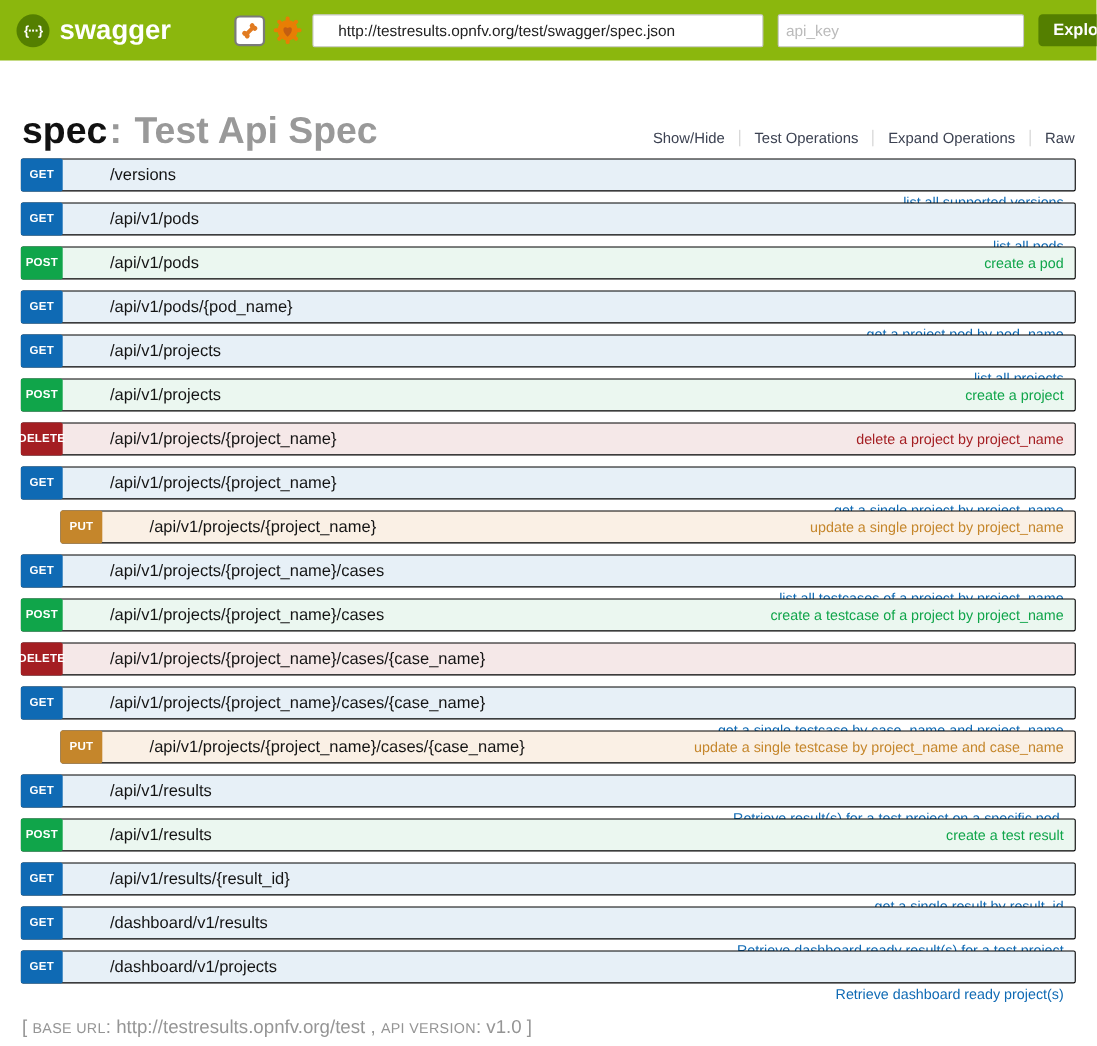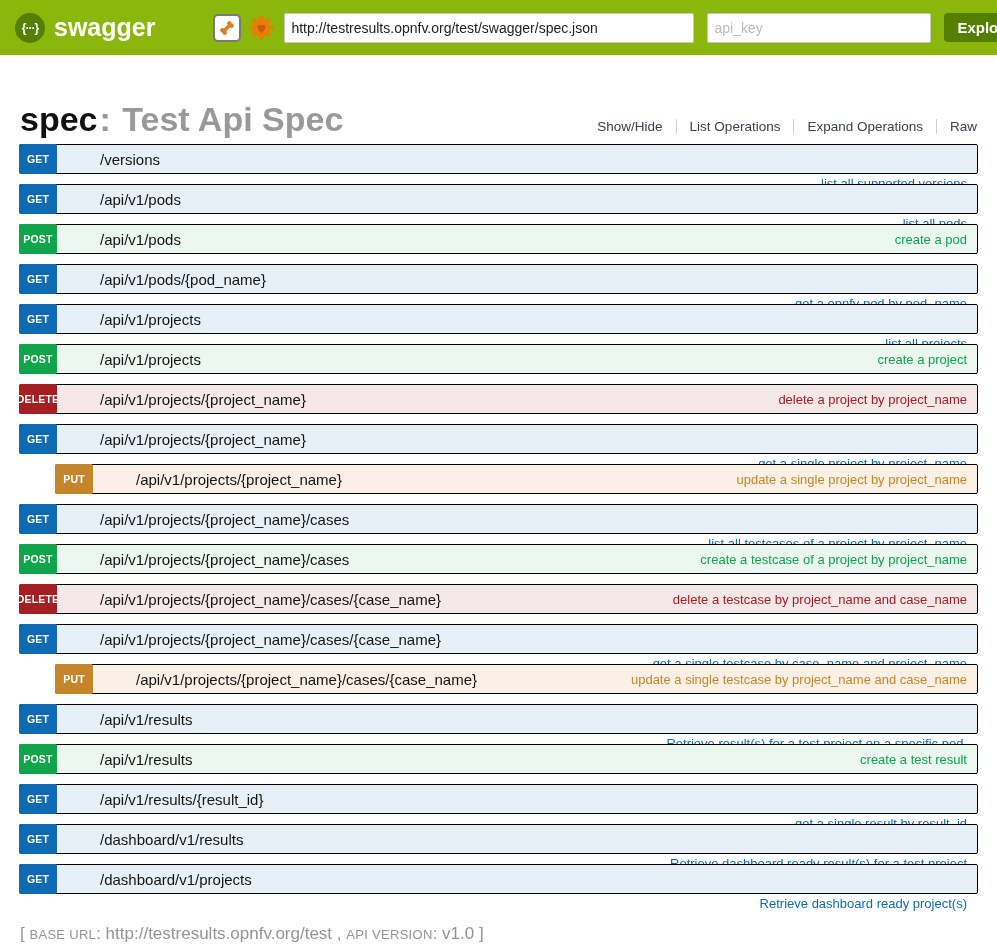--- a/index.html
+++ b/index.html
@@ -58,21 +58,21 @@
   .gear-wrap {
     margin: 0 9px 0 7px;
     display: flex; align-items: center;
     cursor: pointer;
   }
   .url-input {
     width: 410px;
     height: 30px;
     border: 1px solid #c8c8c8;
     border-radius: 2px;
-    padding: 0 6px;
+    padding: 0 22px;
     font-size: 14px;
     color: #222;
     font-family: "Liberation Sans", sans-serif;
     outline: none;
   }
   .key-input {
     width: 224px;
     height: 30px;
     margin-left: 13px;
     border: 1px solid #c8c8c8;
@@ -233,21 +233,21 @@
 <div class="content">
 
   <div class="title-row">
     <h2 class="page-title">
       <span class="t-name">spec</span><span class="t-sep">:</span>
       <span class="t-desc">Test Api Spec</span>
     </h2>
     <div class="toolbar" id="toolbar">
   <a>Show/Hide</a>
 
-  <a>List Operations</a>
+  <a>Test Operations</a>
 
   <a>Expand Operations</a>
 
   <a>Raw</a>
 </div>
   </div>
 
   <ul class="endpoints" id="endpoint-list">
   <li class="get">
     <span class="badge">GET</span>
@@ -263,21 +263,21 @@
 
   <li class="post">
     <span class="badge">POST</span>
     <a class="path">/api/v1/pods</a>
     <a class="summary">create a pod</a>
   </li>
 
   <li class="get">
     <span class="badge">GET</span>
     <a class="path">/api/v1/pods/{pod_name}</a>
-    <a class="summary">get a opnfv pod by pod_name</a>
+    <a class="summary">get a project pod by pod_name</a>
   </li>
 
   <li class="get">
     <span class="badge">GET</span>
     <a class="path">/api/v1/projects</a>
     <a class="summary">list all projects</a>
   </li>
 
   <li class="post">
     <span class="badge">POST</span>
@@ -311,21 +311,20 @@
 
   <li class="post">
     <span class="badge">POST</span>
     <a class="path">/api/v1/projects/{project_name}/cases</a>
     <a class="summary">create a testcase of a project by project_name</a>
   </li>
 
   <li class="delete">
     <span class="badge">DELETE</span>
     <a class="path">/api/v1/projects/{project_name}/cases/{case_name}</a>
-    <a class="summary">delete a testcase by project_name and case_name</a>
   </li>
 
   <li class="get">
     <span class="badge">GET</span>
     <a class="path">/api/v1/projects/{project_name}/cases/{case_name}</a>
     <a class="summary">get a single testcase by case_name and project_name</a>
   </li>
 
   <li class="put">
     <span class="badge">PUT</span>

